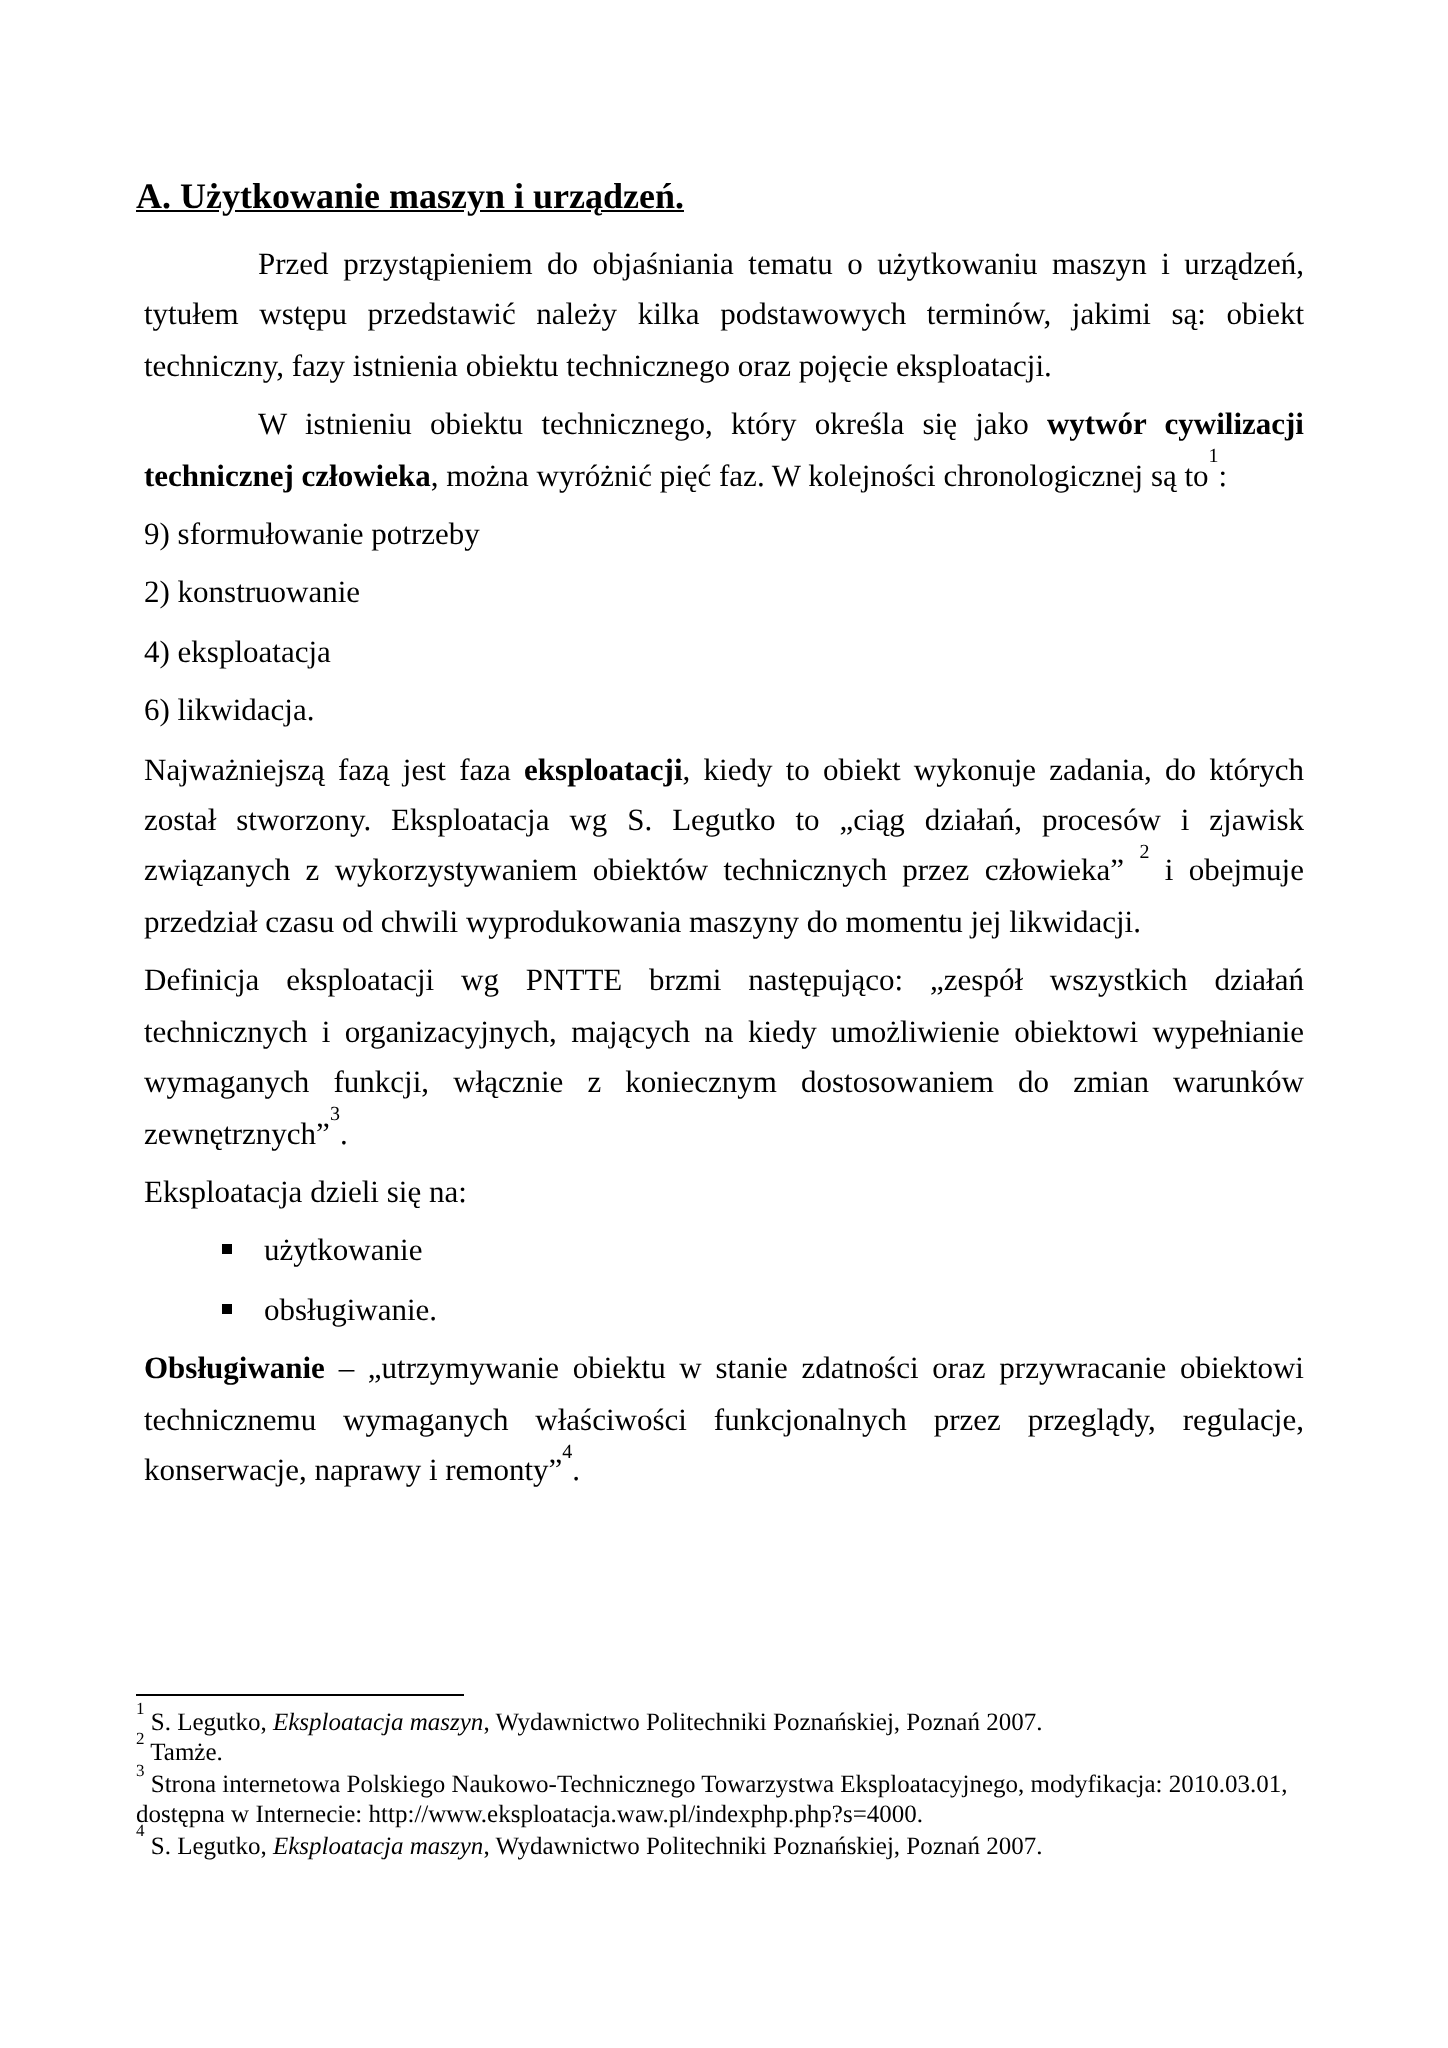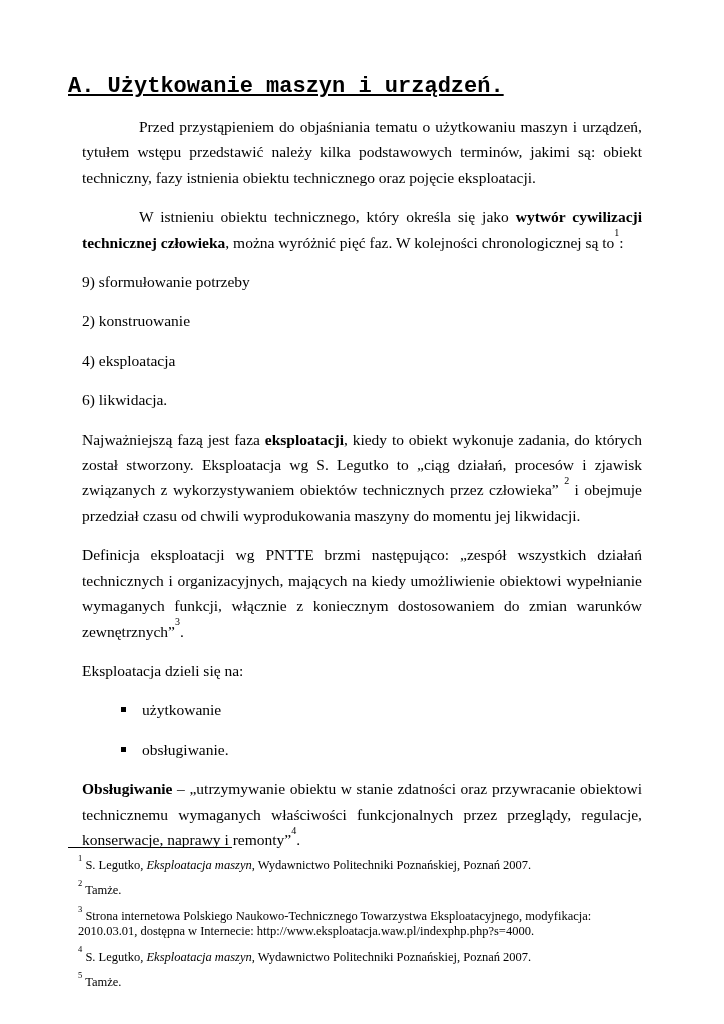--- a/index.html
+++ b/index.html
@@ -9,30 +9,29 @@
     background: #ffffff;
     position: relative;
     font-family: "Liberation Serif", serif;
     color: #000000;
     overflow: hidden;
   }
   .page { position: absolute; inset: 0; background: #ffffff; }
   .content { position: absolute; left: 68px; width: 588px; top: 74px; }
 
   .title {
-    font-size: 22px;
+    font-size: 18px;
     font-weight: 700;
     text-decoration: underline;
-    margin: 0 0 9px 0;
+    margin: 11px 0 9px 0;
     line-height: 26px;
-    font-family: Liberation Mono, monospace;
   }
 
   p.body {
-    margin: 14px;
+    margin: 4px;
     font-size: 15.5px;
     line-height: 25.4px;
     text-align: justify;
   }
   .indent { text-indent: 57px; }
   .b { font-weight: 700; }
 
   sup.fnref {
     font-size: 10px;
     line-height: 0;
@@ -52,21 +51,21 @@
   }
 
   .footnotes { position: absolute; left: 68px; width: 588px; top: 847px; }
   .fn-rule {
     width: 164px;
     height: 0;
     border-top: 1.6px solid #000;
     margin-bottom: 6px;
   }
   p.fn {
-    margin: 10px;
+    margin: 0;
     font-size: 12.5px;
     line-height: 15.4px;
     text-align: left;
   }
   p.fn sup {
     font-size: 8.5px;
     line-height: 0;
     position: relative;
     top: -3px;
   }
@@ -109,15 +108,14 @@
     <div class="fn-rule"></div>
 
     <p class="fn"><sup>1</sup><span> S. Legutko, </span><span class="i">Eksploatacja maszyn</span><span>, Wydawnictwo Politechniki Poznańskiej, Poznań 2007.</span></p>
 
     <p class="fn"><sup>2</sup><span> Tamże.</span></p>
 
     <p class="fn"><sup>3</sup><span> Strona internetowa Polskiego Naukowo-Technicznego Towarzystwa Eksploatacyjnego, modyfikacja: 2010.03.01, dostępna w Internecie: http://www.eksploatacja.waw.pl/indexphp.php?s=4000.</span></p>
 
     <p class="fn"><sup>4</sup><span> S. Legutko, </span><span class="i">Eksploatacja maszyn</span><span>, Wydawnictwo Politechniki Poznańskiej, Poznań 2007.</span></p>
 
-    <p class="fn"><sup>5</sup><span> Tamże.</span></p>
   </div>
 </div>
 
 </body></html>

